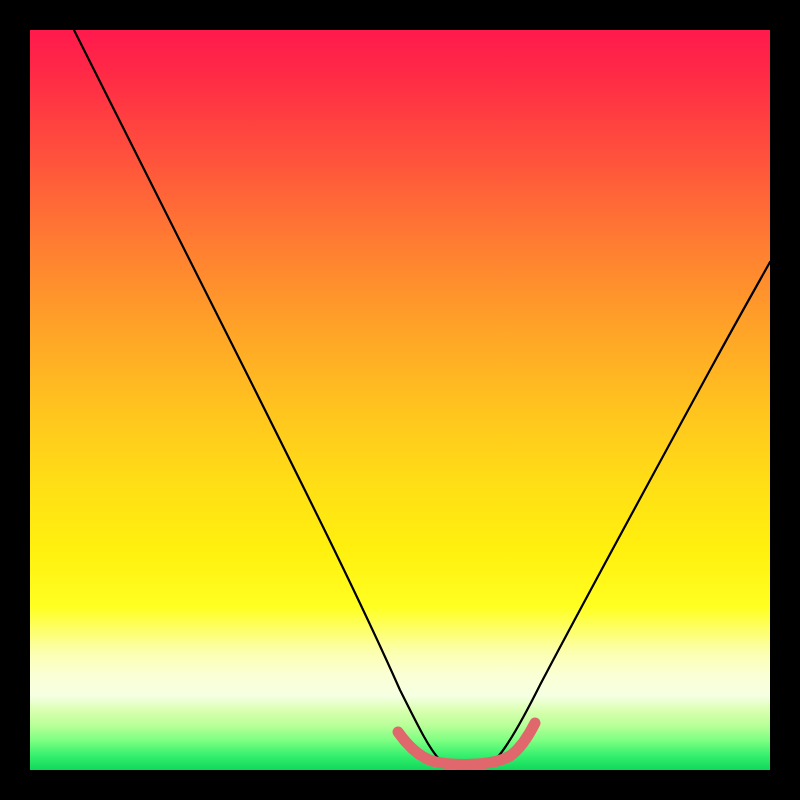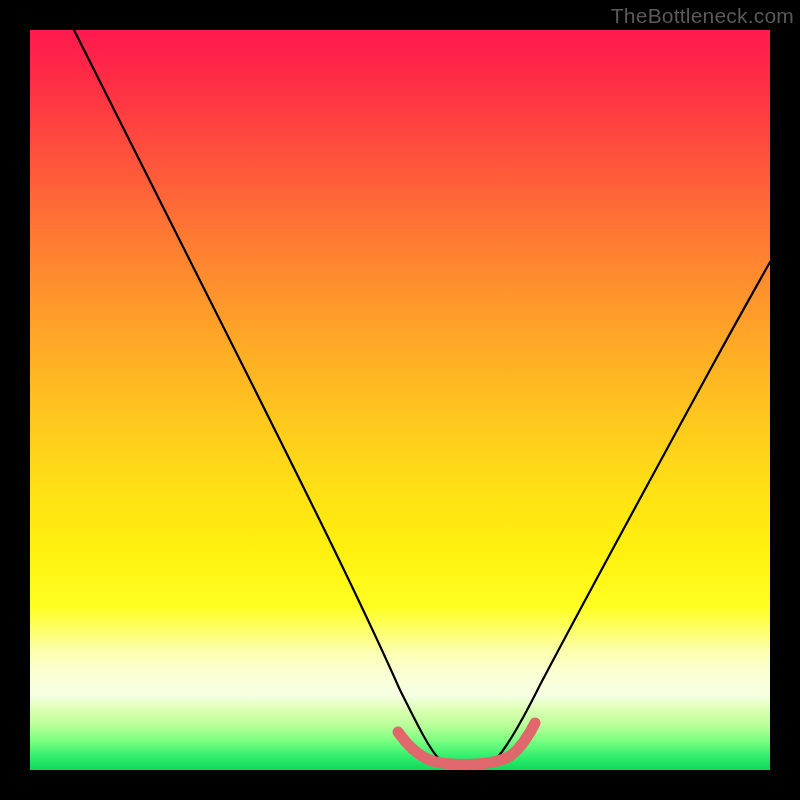--- a/index.html
+++ b/index.html
@@ -90,14 +90,13 @@
                C 710 285, 730 250, 740 232" fill="none" stroke="#000" stroke-width="2.2" stroke-linecap="round"></path>
 
       <path d="M 368 702
                C 378 716, 390 727, 402 731
                C 414 734, 430 735, 448 734
                C 462 733, 472 731, 480 726
                C 490 719, 498 707, 505 693" fill="none" stroke="#e0676c" stroke-width="11" stroke-linecap="round" stroke-linejoin="round"></path>
     </svg>
   </div>
 
-  <div class="watermark">TheBottleneck.com</div>
 </div>
 
 </body></html>

